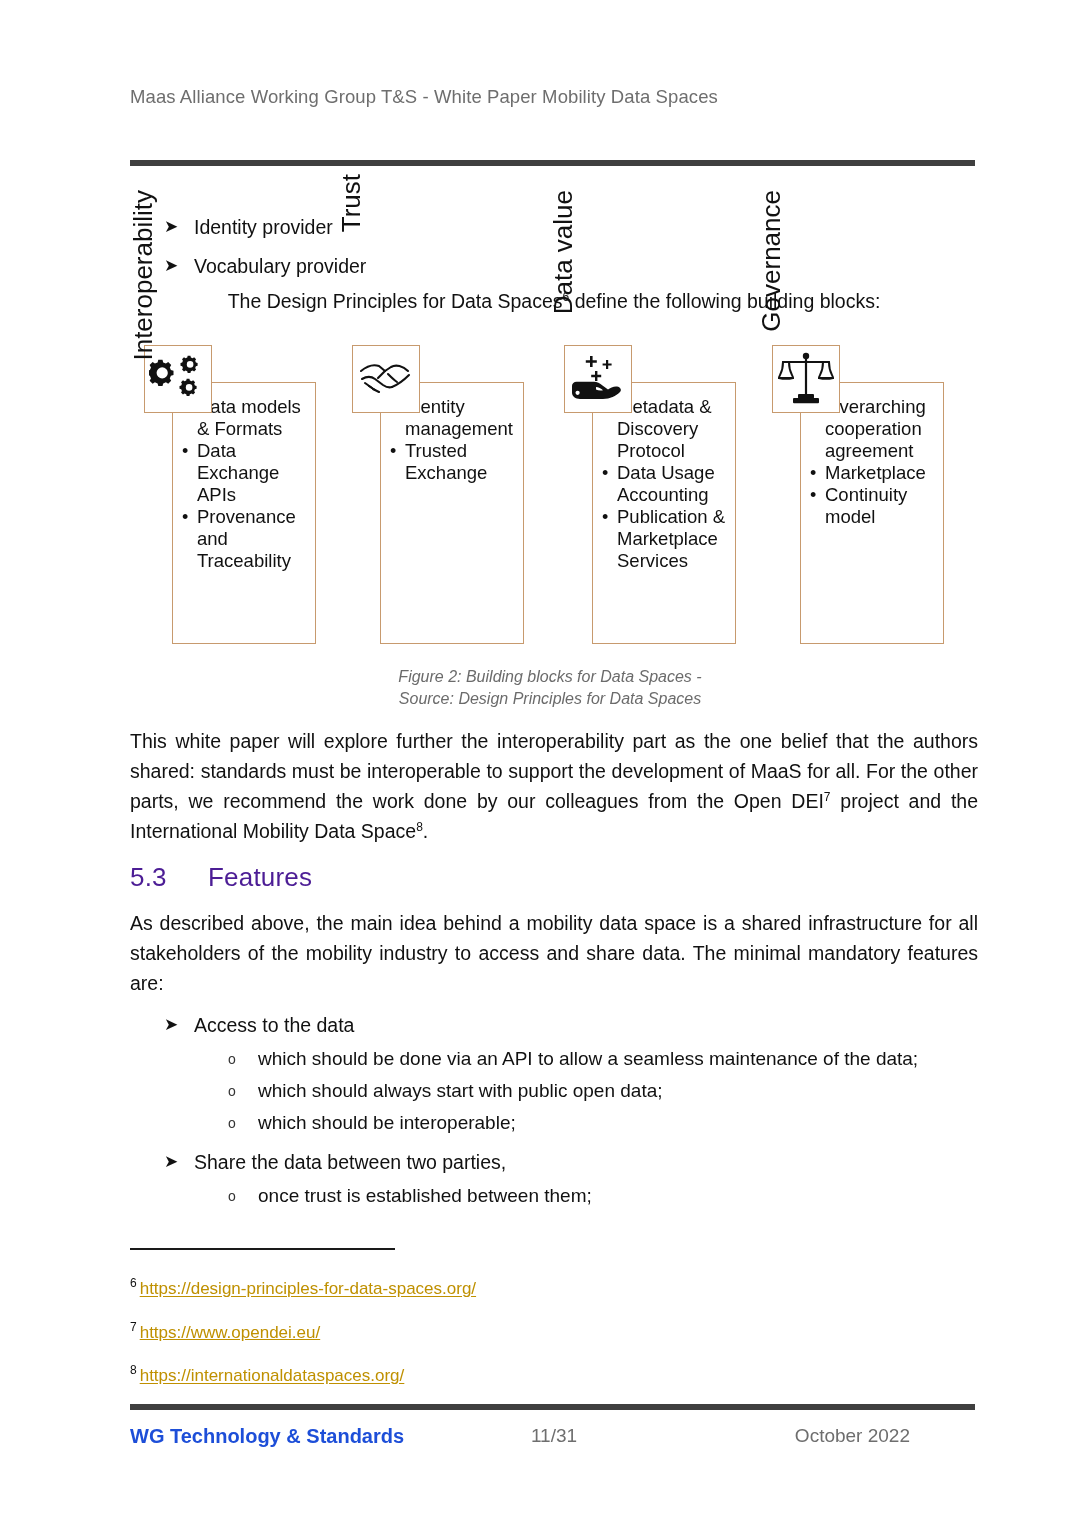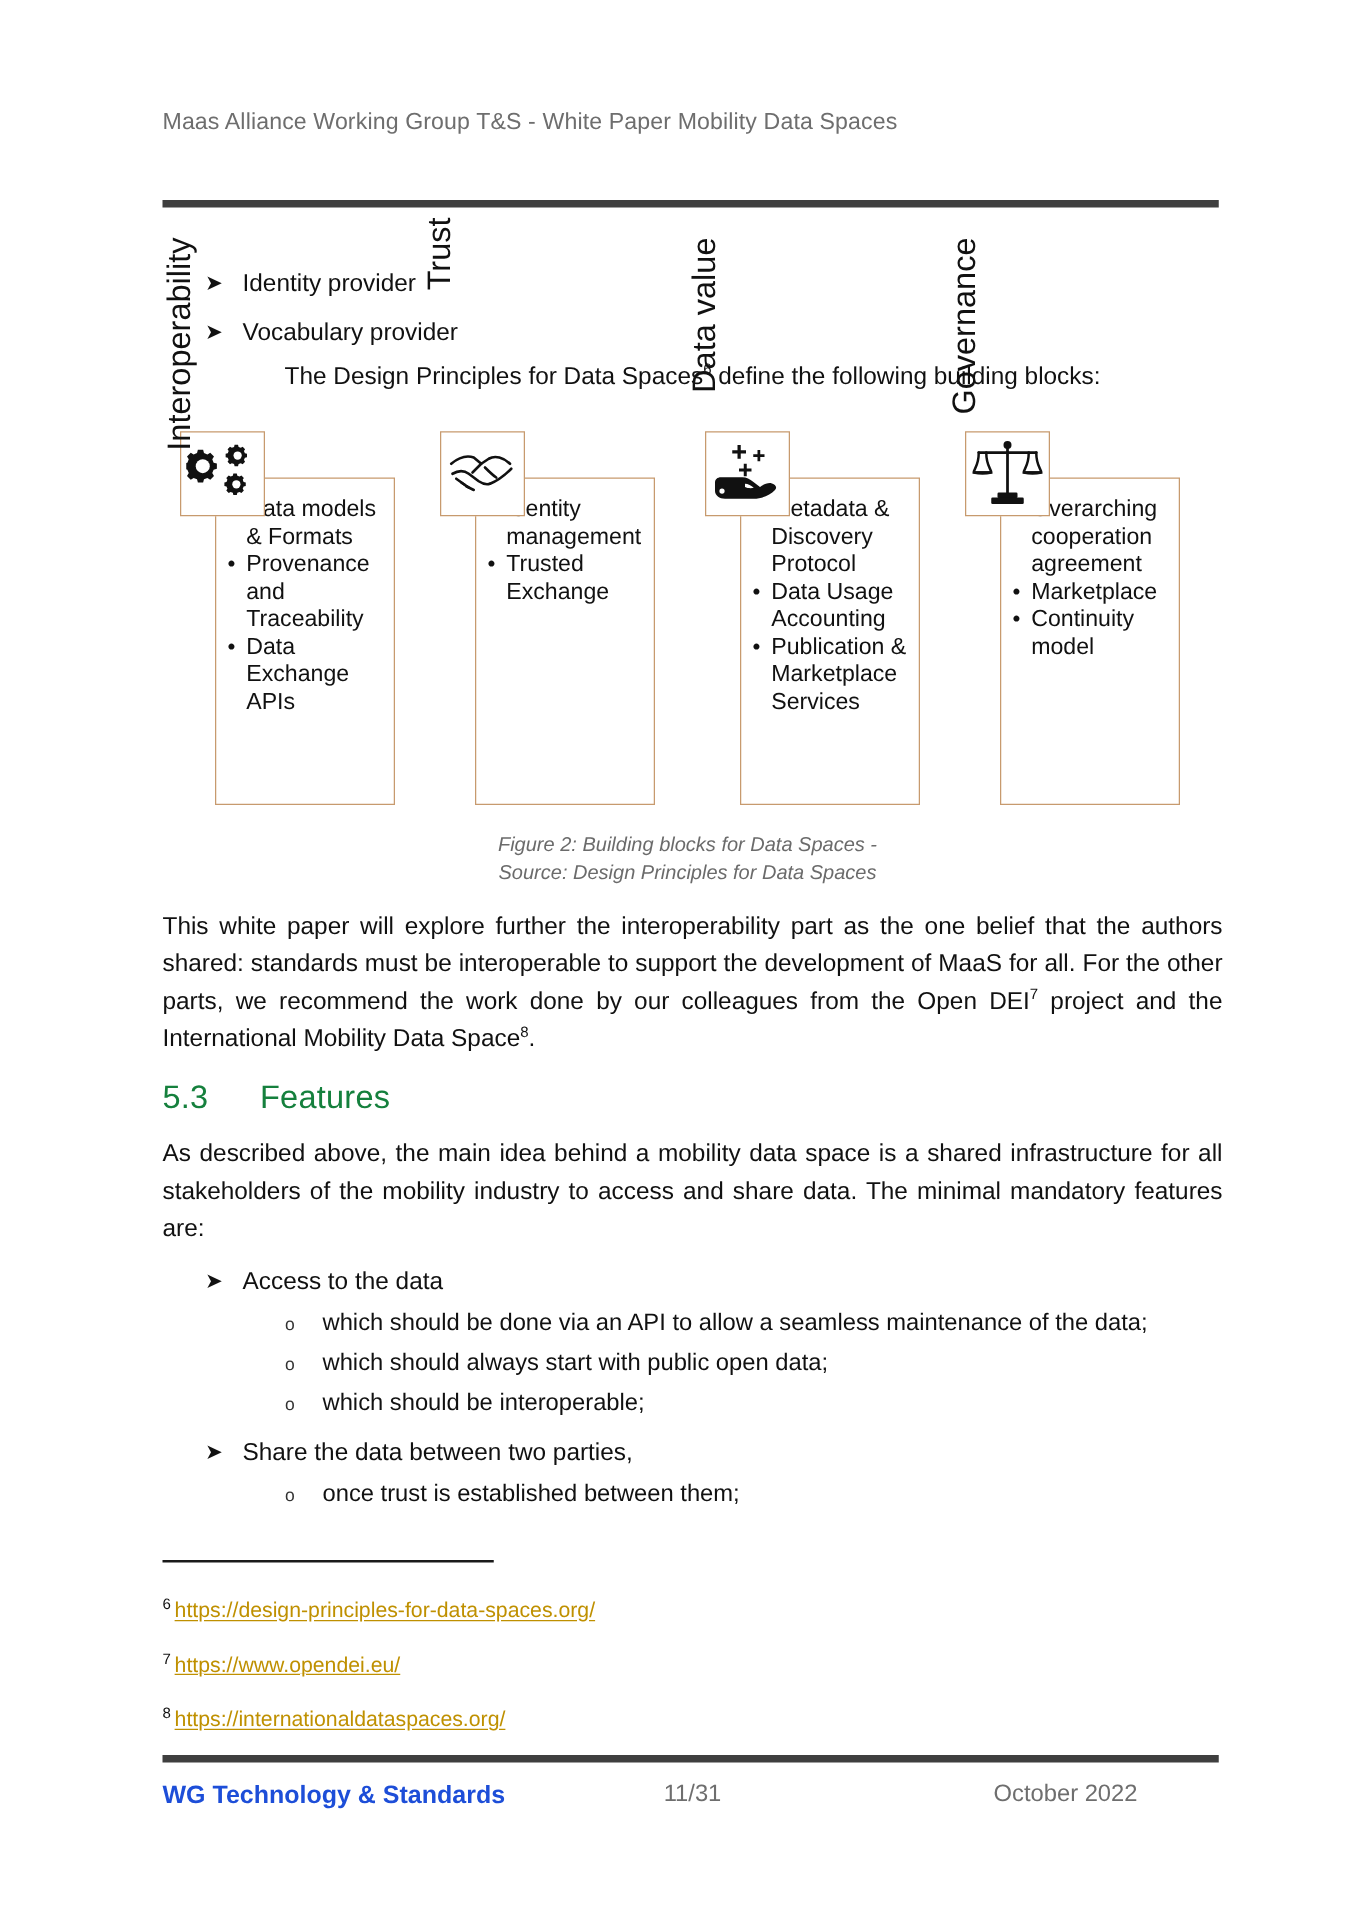--- a/index.html
+++ b/index.html
@@ -203,21 +203,21 @@
     font-style: italic;
     color: #6b6b6b;
   }
 
   
   .h2 {
     position: absolute;
     left: 130px;
     top: 862px;
     font-size: 26px;
-    color: #15803d;
+    color: #4c1d95;
     letter-spacing: 0.2px;
   }
   .h2 .num { display: inline-block; width: 78px; }
 
   
   .fn-rule {
     position: absolute;
     left: 130px;
     top: 1248px;
     width: 265px;
@@ -319,22 +319,22 @@
             <path d="M14.6 8.0l-1.7-0.45 -0.72-1.75 0.9-1.5 -1.95-1.95 -1.5 0.9 -1.75-0.72 -0.45-1.7h-2.75l-0.45 1.7 -1.75 0.72 -1.5-0.9 -1.95 1.95 0.9 1.5 -0.72 1.75 -1.7 0.45v2.75l1.7 0.45 0.72 1.75 -0.9 1.5 1.95 1.95 1.5-0.9 1.75 0.72 0.45 1.7h2.75l0.45-1.7 1.75-0.72 1.5 0.9 1.95-1.95 -0.9-1.5 0.72-1.75 1.7-0.45z" transform="translate(34,3)"></path>
             <circle cx="41.1" cy="12.4" r="3.3" fill="#ffffff"></circle>
             <path d="M14.6 8.0l-1.7-0.45 -0.72-1.75 0.9-1.5 -1.95-1.95 -1.5 0.9 -1.75-0.72 -0.45-1.7h-2.75l-0.45 1.7 -1.75 0.72 -1.5-0.9 -1.95 1.95 0.9 1.5 -0.72 1.75 -1.7 0.45v2.75l1.7 0.45 0.72 1.75 -0.9 1.5 1.95 1.95 1.5-0.9 1.75 0.72 0.45 1.7h2.75l0.45-1.7 1.75-0.72 1.5 0.9 1.95-1.95 -0.9-1.5 0.72-1.75 1.7-0.45z" transform="translate(33,26)"></path>
             <circle cx="40.1" cy="35.4" r="3.3" fill="#ffffff"></circle>
           </g>
         </svg>
       </div>
       <div class="vlabel">Interoperability</div>
       <ul class="blist">
         <li>Data models &amp; Formats</li>
+        <li>Data Exchange APIs</li>
         <li>Provenance and Traceability</li>
-        <li>Data Exchange APIs</li>
       </ul>
     </div>
 
     <div class="bb lbl-short" style="left:208px;">
       <div class="main-box"></div>
       <div class="icon-box">
         <svg width="56" height="42" viewBox="0 0 56 42" aria-hidden="true">
           <g fill="none" stroke="#111111" stroke-width="2.1" stroke-linecap="round" stroke-linejoin="round">
             <path d="M3 13 C9 8, 15 6, 21 8 L27 13 L33 9 C38 6, 45 8, 50 13"></path>
             <path d="M27 13 C24 16, 22 18, 20 20"></path>

